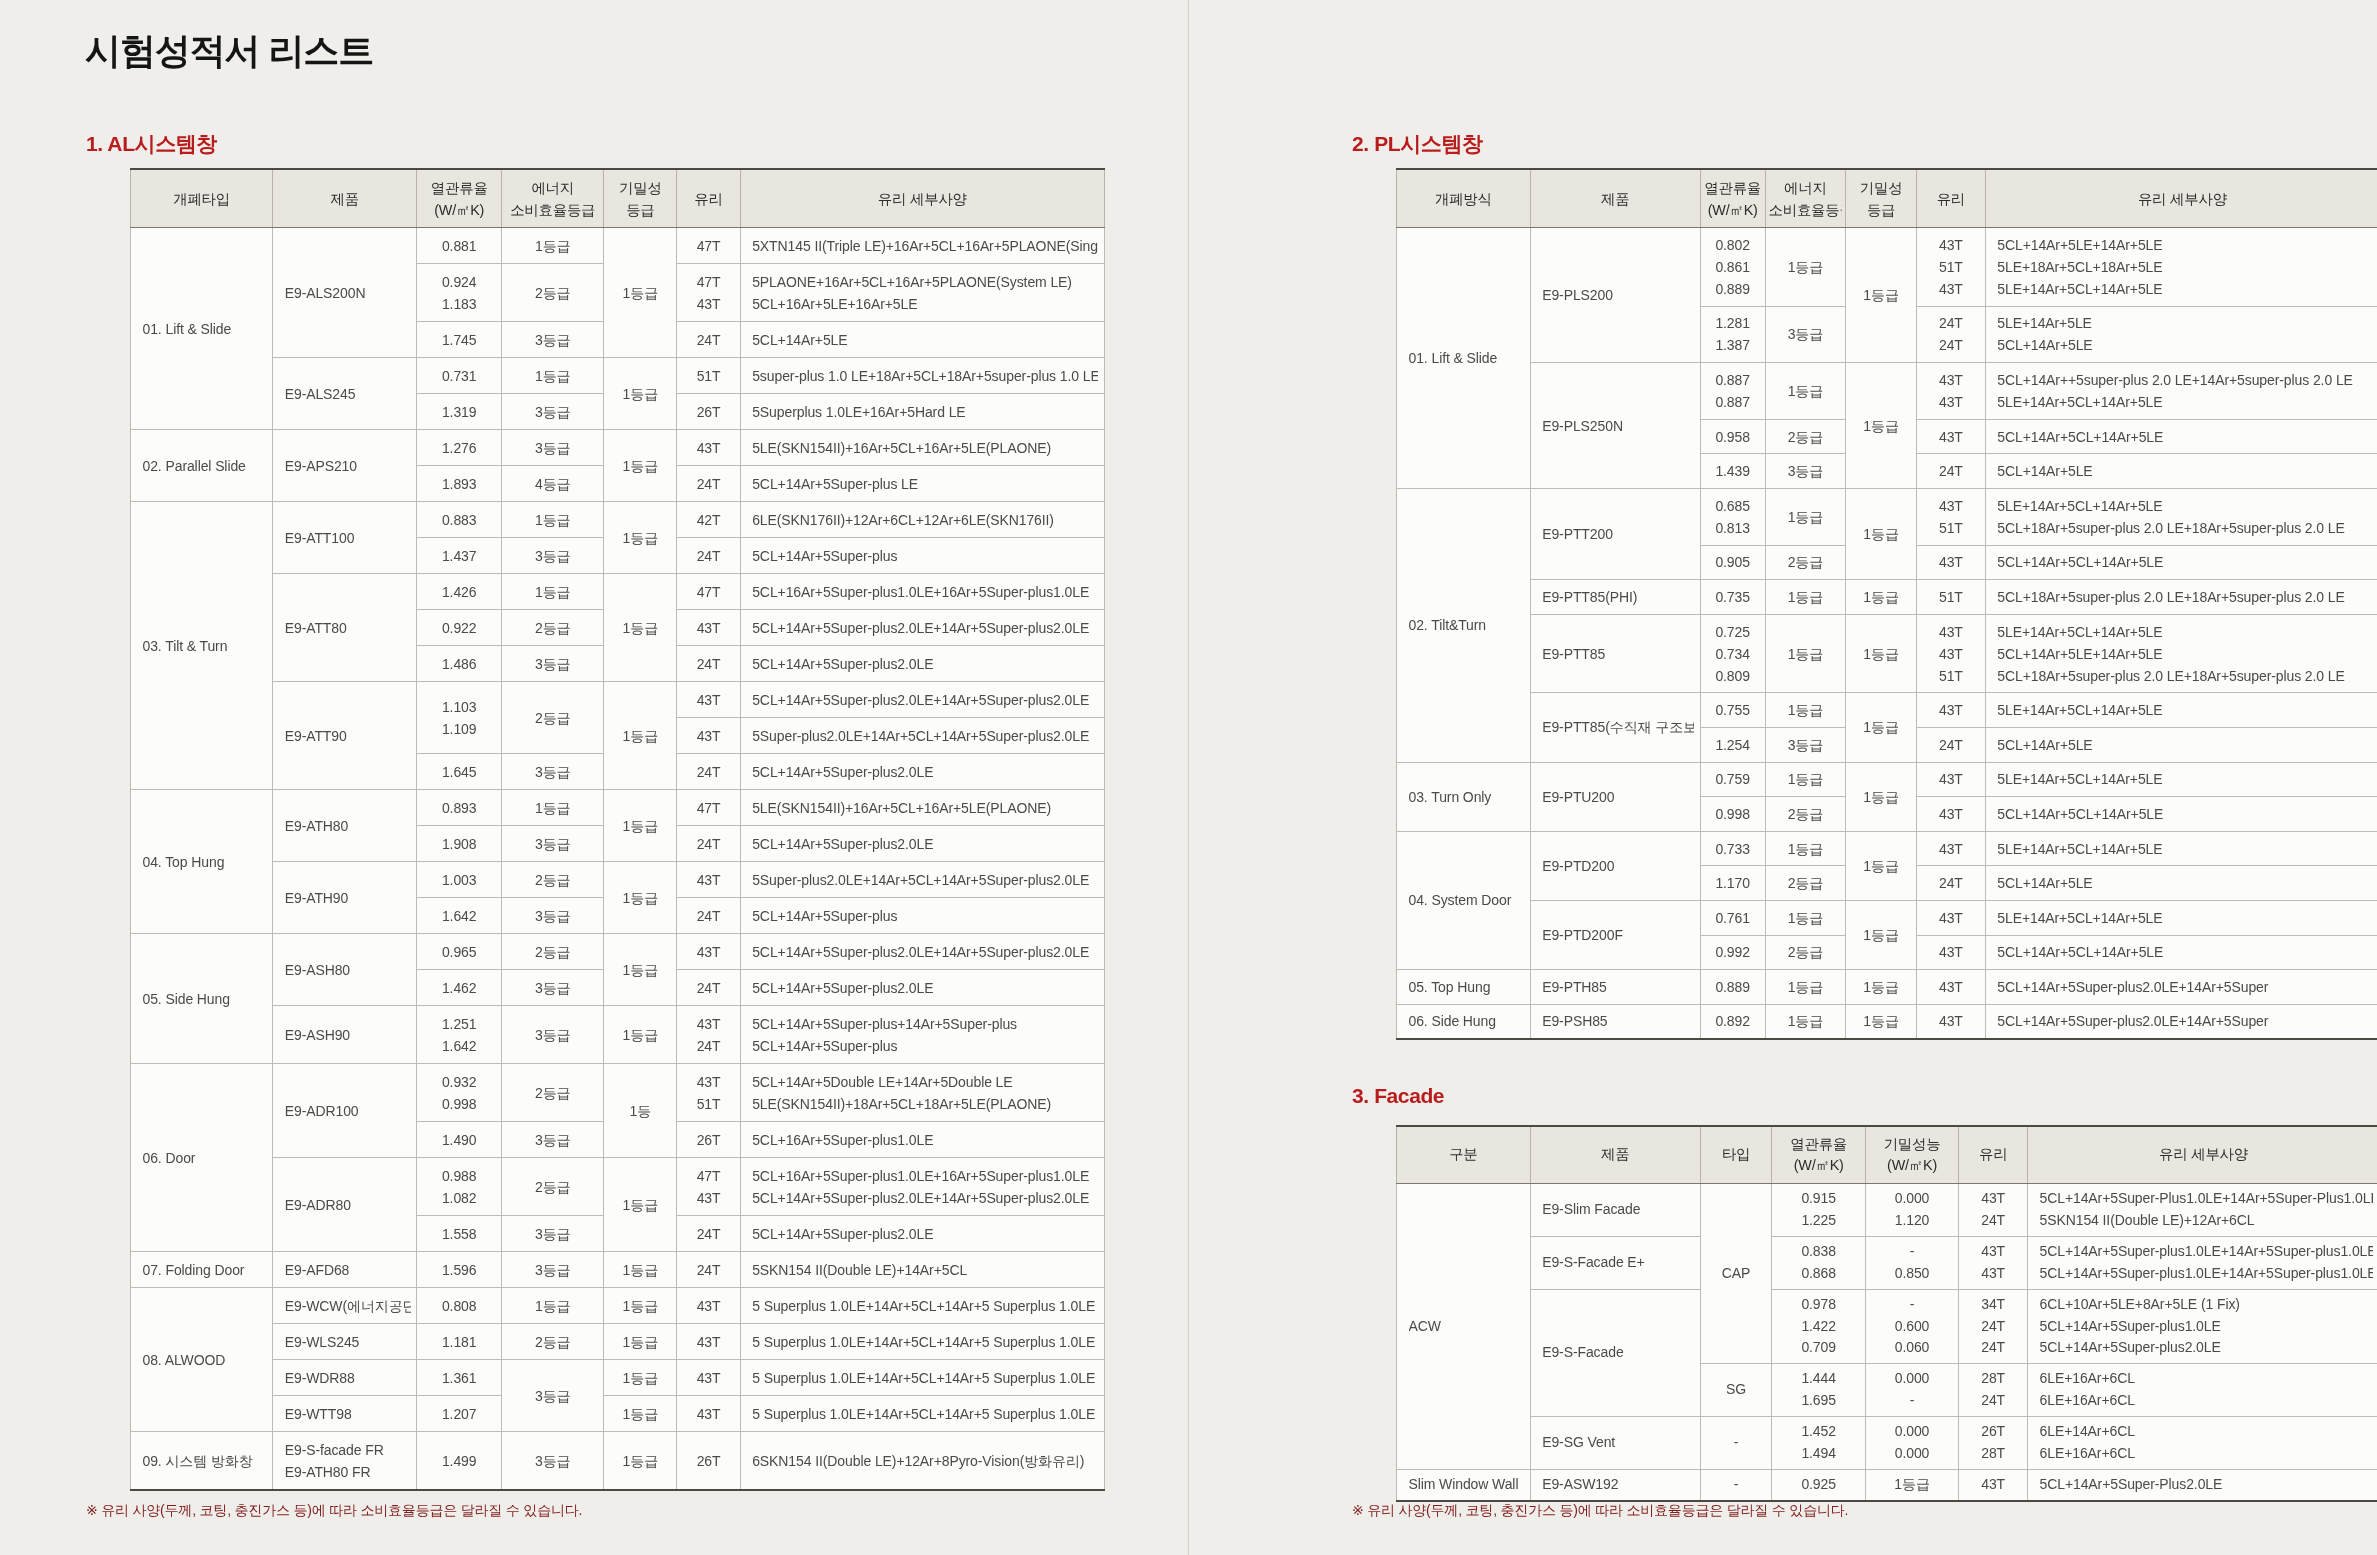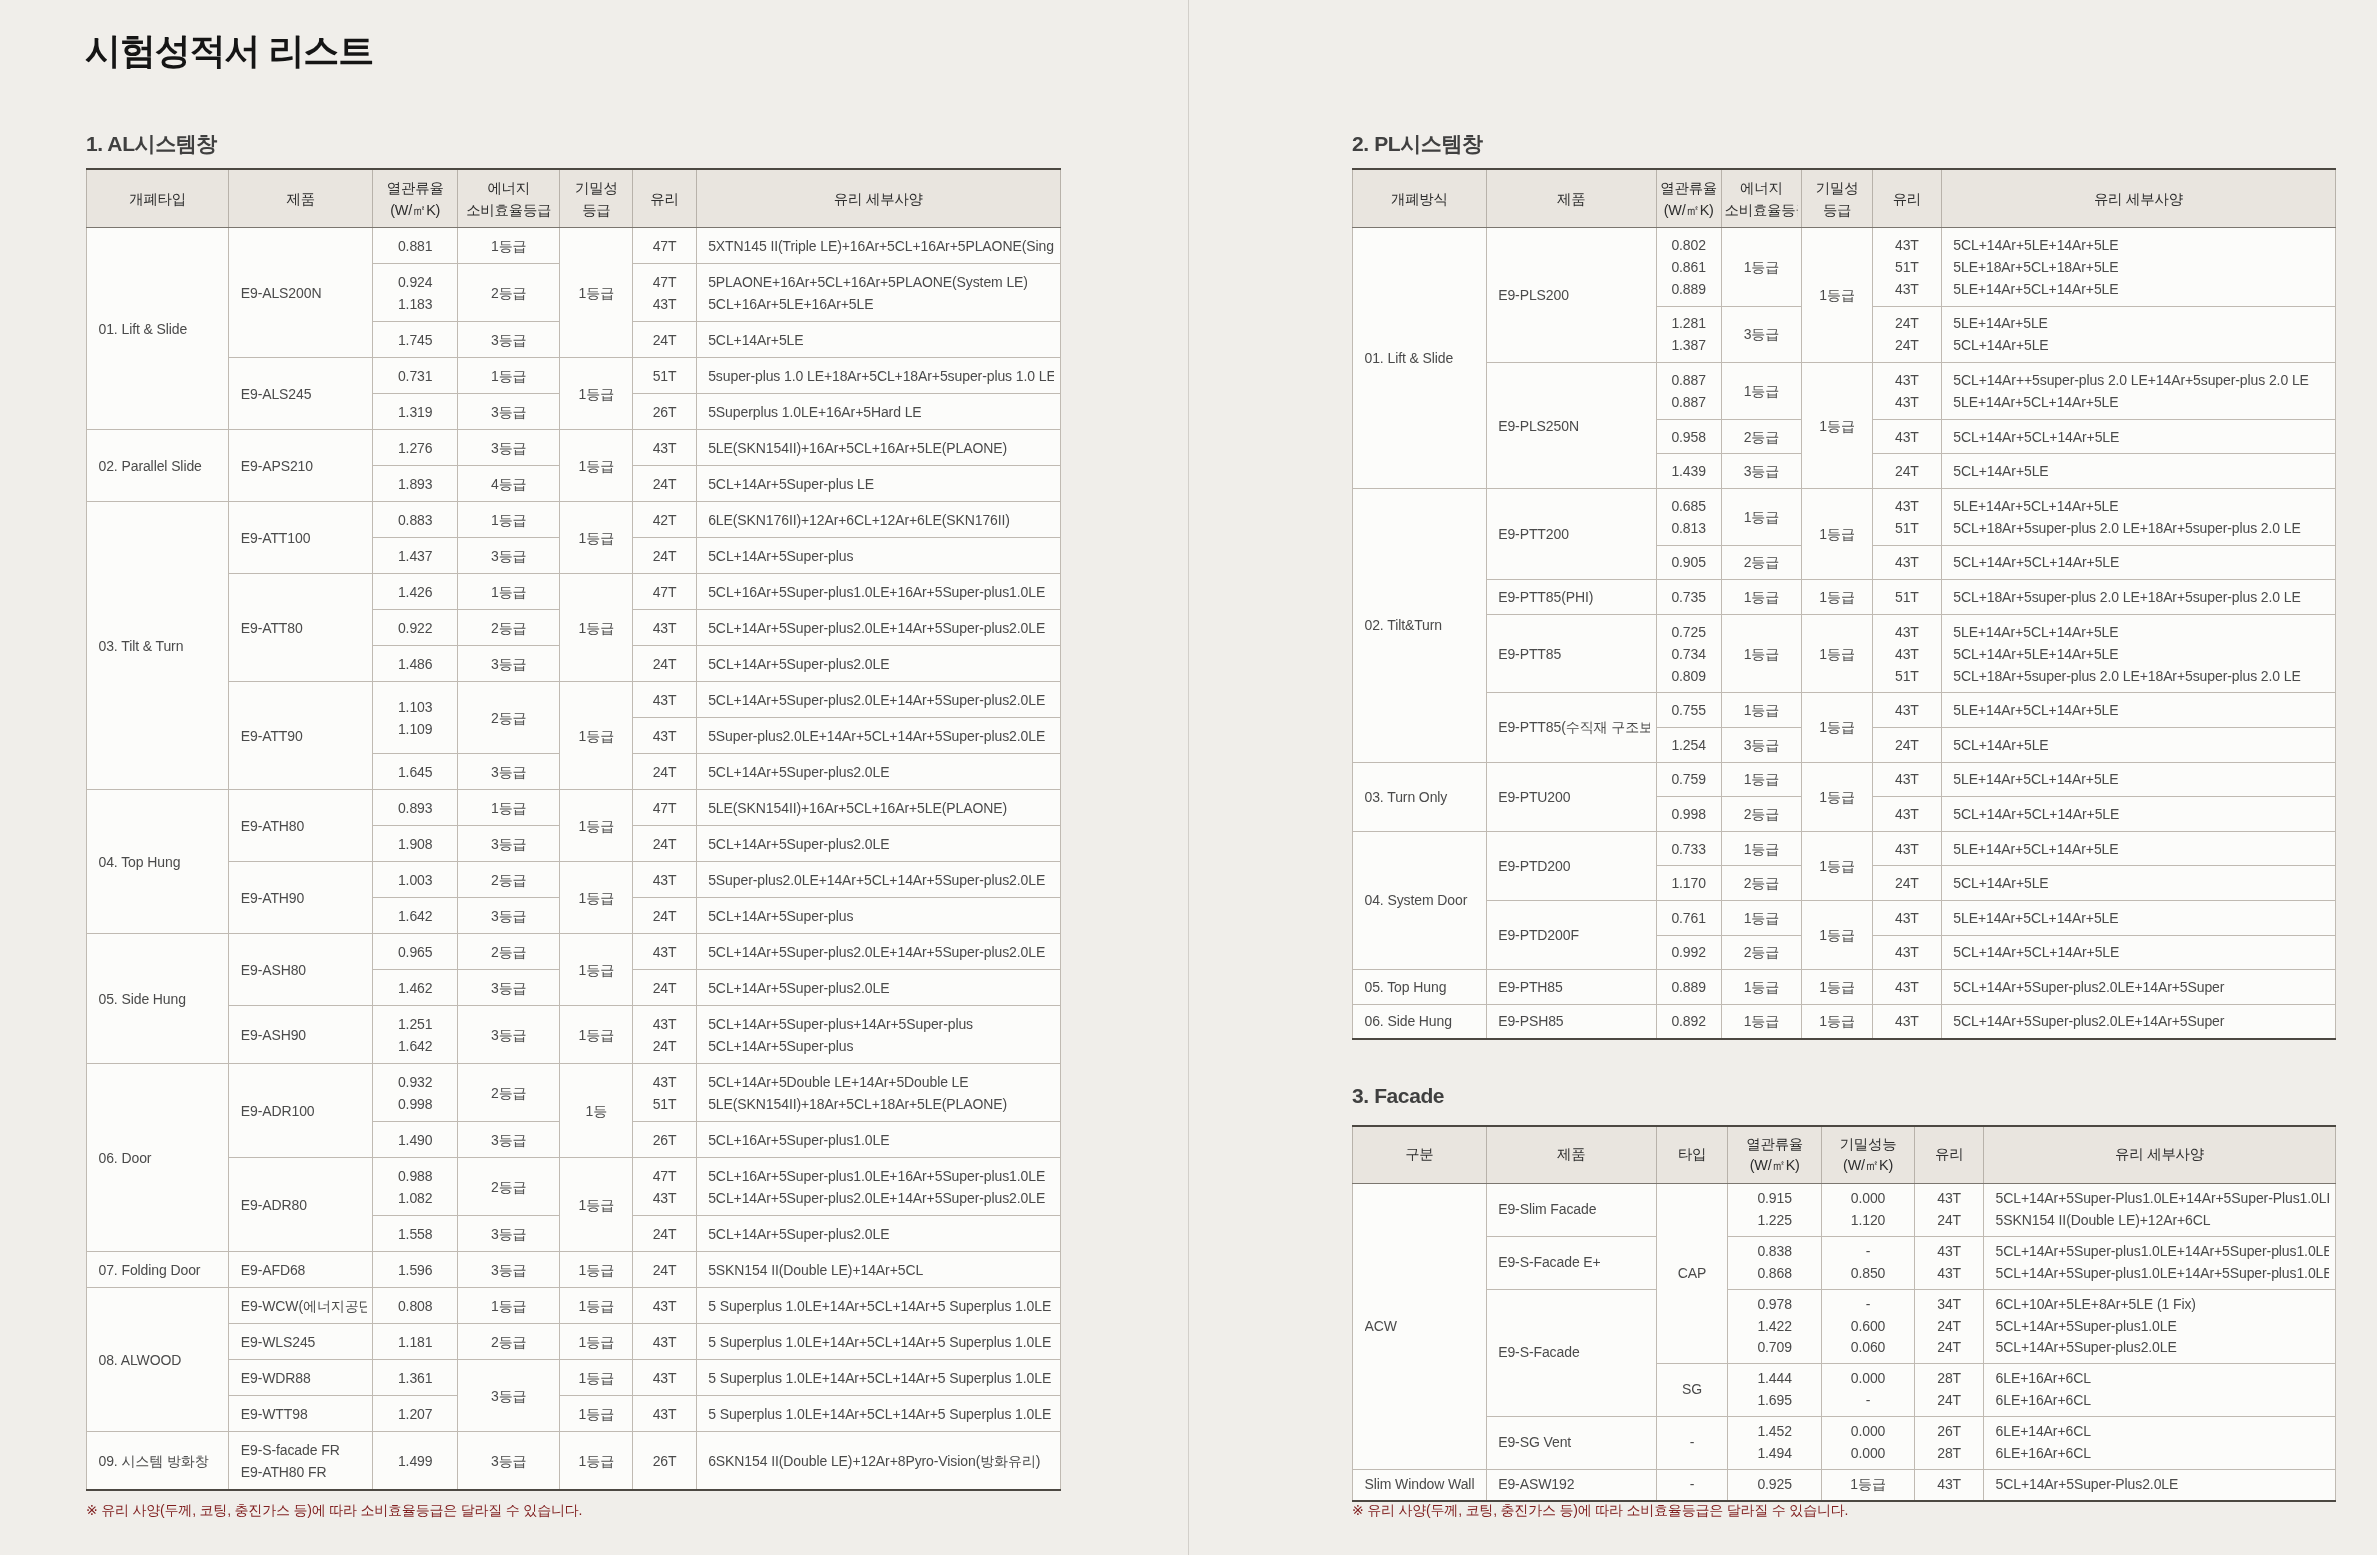--- a/index.html
+++ b/index.html
@@ -1,25 +1,25 @@
 <!DOCTYPE html>
 <html style="font-size:11.5px"><head>
 <meta charset="utf-8">
 <style>
   html,body{margin:0;padding:0;background:#f0eeea;}
   #canvas{position:relative;width:2377px;height:1555px;background:#f0eeea;
     font-family:"Liberation Sans","DejaVu Sans",sans-serif;color:#4a4a4a;overflow:hidden;}
   .vdivider{position:absolute;left:1188px;top:0;width:1.4px;height:100%;background:#d2cfca;}
   h1.title{position:absolute;left:85px;top:27px;margin:0;font-size:36px;font-weight:800;
     color:#151515;letter-spacing:-1.1px;}
-  .sec{position:absolute;margin:0;font-size:21px;font-weight:700;color:#404040;letter-spacing:-0.4px;}
+  .sec{position:absolute;margin:0;font-size:21px;font-weight:700;color:#b91c1c;letter-spacing:-0.4px;}
   #sec1{left:86px;top:130px}
   #sec2{left:1352px;top:130px}
   #sec3{left:1352px;top:1084px}
-  .twrap{position:absolute;}
+  .twrap{position:absolute;margin-left:44px;}
   #t1wrap{left:86px;top:168px;width:975px;}
   #t2wrap{left:1352px;top:168px;width:984px;}
   #t3wrap{left:1352px;top:1125px;width:984px;}
   .note{position:absolute;top:1502px;font-size:14px;color:#7f1d1d;letter-spacing:-0.2px;}
   #note1{left:86px}
   #note2{left:1352px}
 
   table{width:100%;border-collapse:collapse;table-layout:fixed;background:#fcfcfa;
     border:0.7px solid #beb8b0;border-top:2.2px solid #4c4842;border-bottom:2.2px solid #4c4842;}
   th{background:#e9e5df;font-weight:500;color:#2d2d2d;font-size:14.4px;

